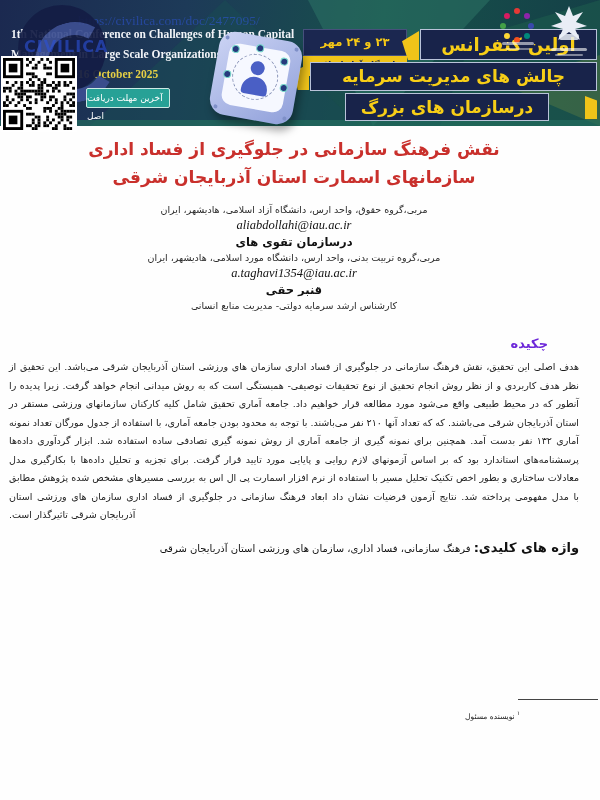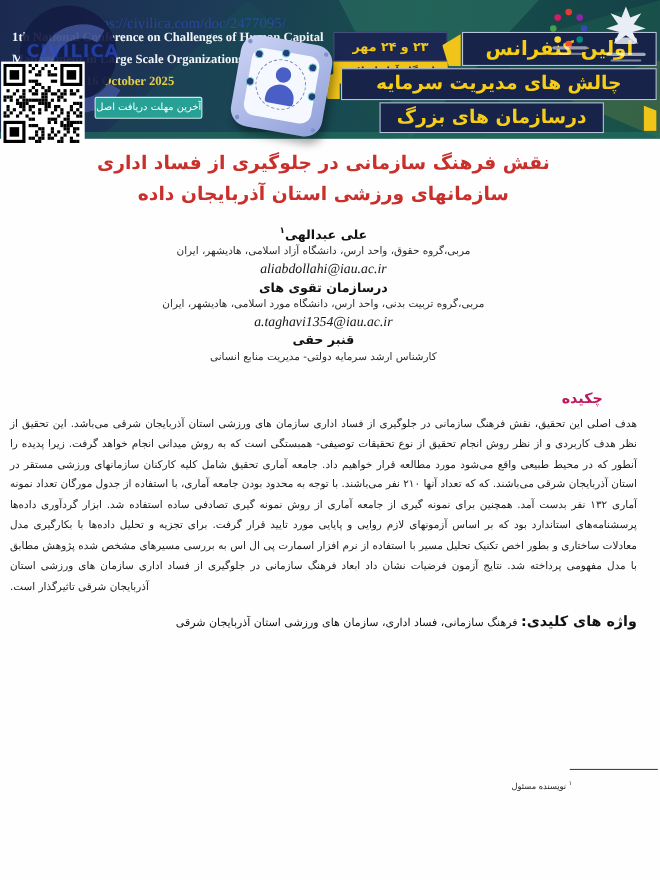--- a/index.html
+++ b/index.html
@@ -25,23 +25,23 @@
   .wm-url { position:absolute; left:78px; top:13px; z-index:2; color:rgba(45,85,215,.55);
             font-family:"Liberation Serif",serif; font-size:13.5px; }
 
   .en-block { position:absolute; left:11px; top:24px; z-index:2; color:#f2f4f8;
               font-family:"Liberation Serif",serif; font-weight:bold; font-size:11.5px; line-height:20px; }
   .en-date { color:#e4cf45; }
 
   .qr { position:absolute; left:1px; top:56px; width:76px; height:76px; background:#fff; padding:2px; z-index:5; }
   .qr svg { display:block; width:72px; height:72px; }
 
-  .deadline-btn { position:absolute; left:86px; top:88px; width:98px; height:20px; z-index:4;
+  .deadline-btn { position:absolute; left:86px; top:88px; width:84px; height:20px; z-index:4;
                   background:#27a196; border:1px solid #cde9e4; border-radius:2px; color:#fff;
-                  font-size:9px; direction:rtl; text-align:right; line-height:18px; cursor:pointer;
+                  font-size:9px; direction:rtl; text-align:left; line-height:18px; cursor:pointer;
                   font-family:"DejaVu Sans",sans-serif; }
 
   
   .tile-wrap { position:absolute; left:198px; top:34px; width:118px; height:96px; z-index:3; }
   .tile { position:absolute; left:16px; top:2px; width:84px; height:84px; border-radius:16px;
           background:linear-gradient(135deg,#ccd4f4,#90a0da); transform:rotate(10deg);
           box-shadow:4px 6px 8px rgba(0,0,0,.35); }
   .tile-inner { position:absolute; left:11px; top:11px; width:62px; height:62px; border-radius:10px; background:#f6f8ff; }
   .tile-ring { position:absolute; left:7px; top:7px; width:46px; height:46px; border-radius:50%;
                border:1px dashed rgba(42,60,122,.55); }
@@ -79,21 +79,21 @@
   
   .main { position:absolute; top:126px; left:0; width:588px; }
   .paper-title { margin-top:9px; text-align:center; color:#c9302c; font-weight:bold;
                  font-size:17px; line-height:28px; direction:rtl; }
   .authors { margin-top:11px; text-align:center; direction:rtl; color:#111; }
   .author-name { font-size:11.5px; font-weight:bold; line-height:16px; }
   .author-name sup { font-size:8px; }
   .author-aff { font-size:9.5px; line-height:15px; color:#2a2a2a; }
   .author-email { font-family:"Liberation Serif",serif; font-style:italic; font-size:12.5px;
                   line-height:17px; direction:ltr; color:#111; }
-  .abstract-heading { direction:rtl; text-align:right; margin:23px 40px 0 0; font-weight:bold; font-size:13px; color:#be185d; }
+  .abstract-heading { direction:rtl; text-align:right; margin:23px 40px 0 0; font-weight:bold; font-size:13px; color:#6d28d9; }
   .abstract { direction:rtl; text-align:justify; text-align-last:left; margin:7px 9px 0 9px;
               font-size:9.5px; line-height:18.5px; color:#1a1a1a; }
   .keywords { direction:rtl; text-align:right; margin:15px 9px 0 9px; font-size:10px; color:#111; }
   .keywords b { font-size:13px; }
 
   
   .footnote-rule { position:absolute; right:2px; top:699px; width:80px; border-top:1px solid #444; }
   .footnote { position:absolute; right:80px; top:710px; direction:rtl; font-size:7.5px; color:#222; }
   .footnote sup { font-size:5.5px; }
 </style>
@@ -363,25 +363,24 @@
         <rect x="12" y="30" width="20" height="6" rx="2" fill="#e9edf6" opacity="0.85"></rect>
       </svg>
       <span class="azad-cap"></span><span class="azad-cap2"></span>
     </div>
   </div>
 
   <div class="main">
 
     <div class="paper-title">
       <span>نقش فرهنگ سازمانی در جلوگیری از فساد اداری</span><br>
-      <span>سازمانهای ورزشی استان آذربایجان داده</span>
+      <span>سازمانهای اسمارت استان آذربایجان شرقی</span>
     </div>
 
     <div class="authors">
-      <div class="author-name"><span>علی عبدالهی</span><sup>۱</sup></div>
       <div class="author-aff">مربی،گروه حقوق، واحد ارس، دانشگاه آزاد اسلامی، هادیشهر، ایران</div>
       <div class="author-email">aliabdollahi@iau.ac.ir</div>
 
       <div class="author-name">درسازمان تقوی های</div>
       <div class="author-aff">مربی،گروه تربیت بدنی، واحد ارس، دانشگاه مورد اسلامی، هادیشهر، ایران</div>
       <div class="author-email">a.taghavi1354@iau.ac.ir</div>
 
       <div class="author-name">قنبر حقی</div>
       <div class="author-aff">کارشناس ارشد سرمایه دولتی- مدیریت منابع انسانی</div>
     </div>

